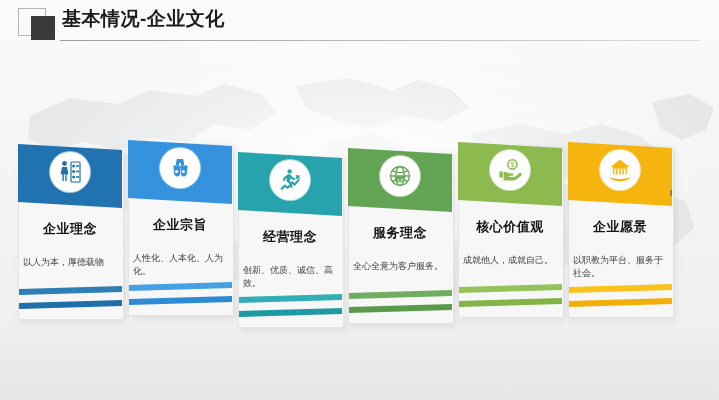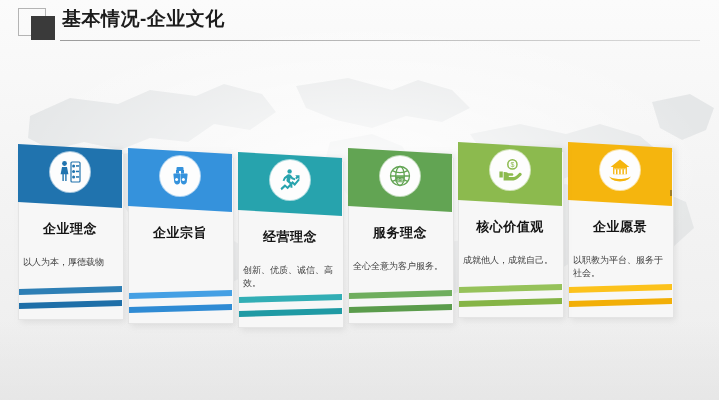--- a/index.html
+++ b/index.html
@@ -238,41 +238,42 @@
             </g>
           </svg>
         </div>
       </div>
       <div class="card-title">企业理念</div>
       <div class="card-desc">以人为本，厚德载物</div>
       <div class="stripe s1" id="st1-0" style="background: rgb(46, 127, 181);"></div>
       <div class="stripe s2" id="st2-0" style="background: rgb(31, 111, 168);"></div>
     </div>
 
-    <div class="card" style="left:128px; top:30px;text-decoration:underline;">
+    <div class="card" style="left:128px; top:22px;text-decoration:underline;">
       <div class="card-shadow"></div>
       <div class="card-body"></div>
       <div class="card-head" id="head-1" style="background: rgb(53, 146, 220);">
         <div class="card-icon">
           <svg width="26" height="26" viewBox="0 0 26 26">
             <g fill="#3592DC">
               <rect x="9.5" y="4" width="7" height="4" rx="1"></rect>
               <path d="M9 7h3v3.5H9z"></path>
               <path d="M14 7h3v3.5h-3z"></path>
               <path d="M6.4 10.5h6.1c.6 0 1 .5 1 1.1l-.4 7.2c-.1 1.6-1.5 2.7-3.1 2.6-1.5-.1-2.7-1.2-2.8-2.7l-.8-7.1c-.1-.6.3-1.1 1-1.1z"></path>
               <path d="M13.5 10.5h6.1c.7 0 1.1.5 1 1.1l-.8 7.1c-.1 1.5-1.3 2.6-2.8 2.7-1.6.1-3-1-3.1-2.6l-.4-7.2c0-.6.4-1.1 1-1.1z"></path>
             </g>
             <g fill="#ffffff">
               <circle cx="9.6" cy="16.6" r="1.5"></circle>
               <circle cx="16.4" cy="16.6" r="1.5"></circle>
             </g>
           </svg>
         </div>
       </div>
       <div class="card-title">企业宗旨</div>
+      <div class="card-desc">人性化、人本化、人为化。</div>
       <div class="stripe s1" id="st1-1" style="background: rgb(69, 160, 228);"></div>
       <div class="stripe s2" id="st2-1" style="background: rgb(47, 139, 212);"></div>
     </div>
 
     <div class="card" style="left:238px; top:34px;">
       <div class="card-shadow"></div>
       <div class="card-body"></div>
       <div class="card-head" id="head-2" style="background: rgb(39, 163, 173);">
         <div class="card-icon">
           <svg width="26" height="26" viewBox="0 0 26 26">

